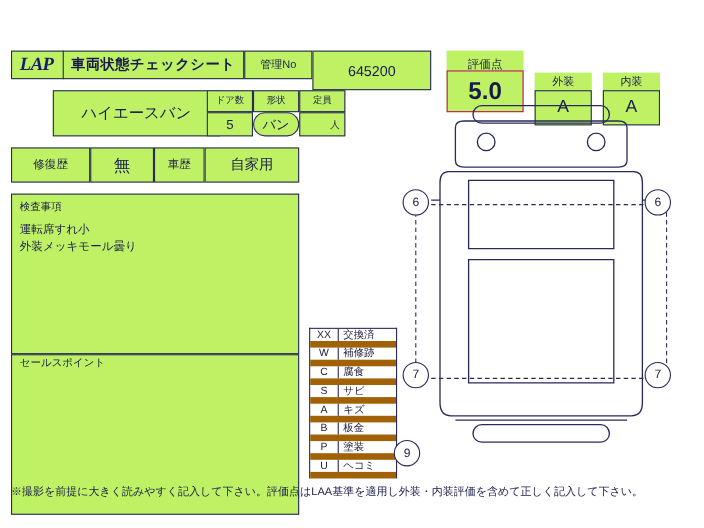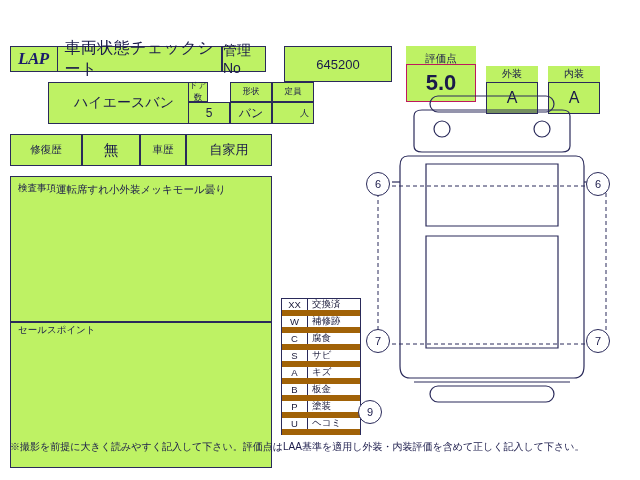--- a/index.html
+++ b/index.html
@@ -49,28 +49,28 @@
     font-weight: bold;
     font-size: 17px;
     color: #1b1b6a;
     padding: 0 8px 0 7px;
     letter-spacing: -0.5px;
   }
   #logo-div {
     width: 1px; height: 26px; background: #2a2a5a;
   }
   #header-title {
-    font-size: 16px;
-    font-weight: normal;
+    font-size: 13px;
+    font-weight: bold;
     padding-left: 7px;
     letter-spacing: 0.4px;
   }
   #kanri-label {
-    left: 222px; top: 10px; width: 44px; height: 26px;
-    font-size: 14px;
+    left: 222px; top: 10px; width: 62px; height: 26px;
+    font-size: 10px;
   }
   #kanri-value {
     left: 284px; top: 10px; width: 108px; height: 36px;
     font-size: 13px;
   }
   #hyoka-label {
     left: 406px; top: 10px; width: 70px; height: 26px;
     border: none; font-size: 10.5px;
   }
   #hyoka-box {
@@ -91,40 +91,40 @@
     border: none; font-size: 10px;
   }
   #naiso-box {
     left: 548px; top: 46px; width: 52px; height: 32px;
     font-size: 16px;
   }
 
   
   #car-label { left: 10px; top: 46px; width: 38px; height: 42px; font-size: 10px; }
   #car-value { left: 48px; top: 46px; width: 152px; height: 42px; font-size: 14px; }
-  #door-label { left: 188px; top: 46px; width: 20px; height: 20px; font-size: 8.5px; text-align: center; }
+  #door-label { left: 188px; top: 46px; width: 42px; height: 20px; font-size: 8.5px; }
   #door-value { left: 188px; top: 66px; width: 42px; height: 22px; font-size: 12px; }
   #shape-label { left: 230px; top: 46px; width: 42px; height: 20px; font-size: 8.5px; font-family: Liberation Mono, monospace; }
-  #shape-value { left: 230px; top: 66px; width: 42px; height: 22px; font-size: 12px; }
+  #shape-value { left: 230px; top: 66px; width: 42px; height: 22px; font-size: 12px; border-radius: 11px; }
   #seat-label { left: 272px; top: 46px; width: 42px; height: 20px; font-size: 8.5px; }
   #seat-value {
     left: 272px; top: 66px; width: 42px; height: 22px; font-size: 9px;
     justify-content: flex-end; padding-right: 4px;
   }
 
   
   #repair-label { left: 10px; top: 98px; width: 72px; height: 32px; font-size: 10.5px; }
   #repair-value { left: 82px; top: 98px; width: 58px; height: 32px; font-size: 15px; }
   #history-label { left: 140px; top: 98px; width: 46px; height: 32px; font-size: 10.5px; }
   #history-value { left: 186px; top: 98px; width: 86px; height: 32px; font-size: 13px; }
 
   
   #inspect-box {
     left: 10px; top: 140px; width: 262px; height: 146px;
-    flex-direction: row; align-items: flex-start; justify-content: flex-start;
+    flex-direction: column; align-items: flex-start; justify-content: flex-start;
     padding: 5px 7px;
   }
   #inspect-title { font-size: 9.5px; margin-bottom: 7px; }
   .note-line { font-size: 10.5px; line-height: 15px; }
 
   
   #sales-box {
     left: 10px; top: 286px; width: 262px; height: 146px;
     flex-direction: column; align-items: flex-start; justify-content: flex-start;
     padding: 1px 7px;

